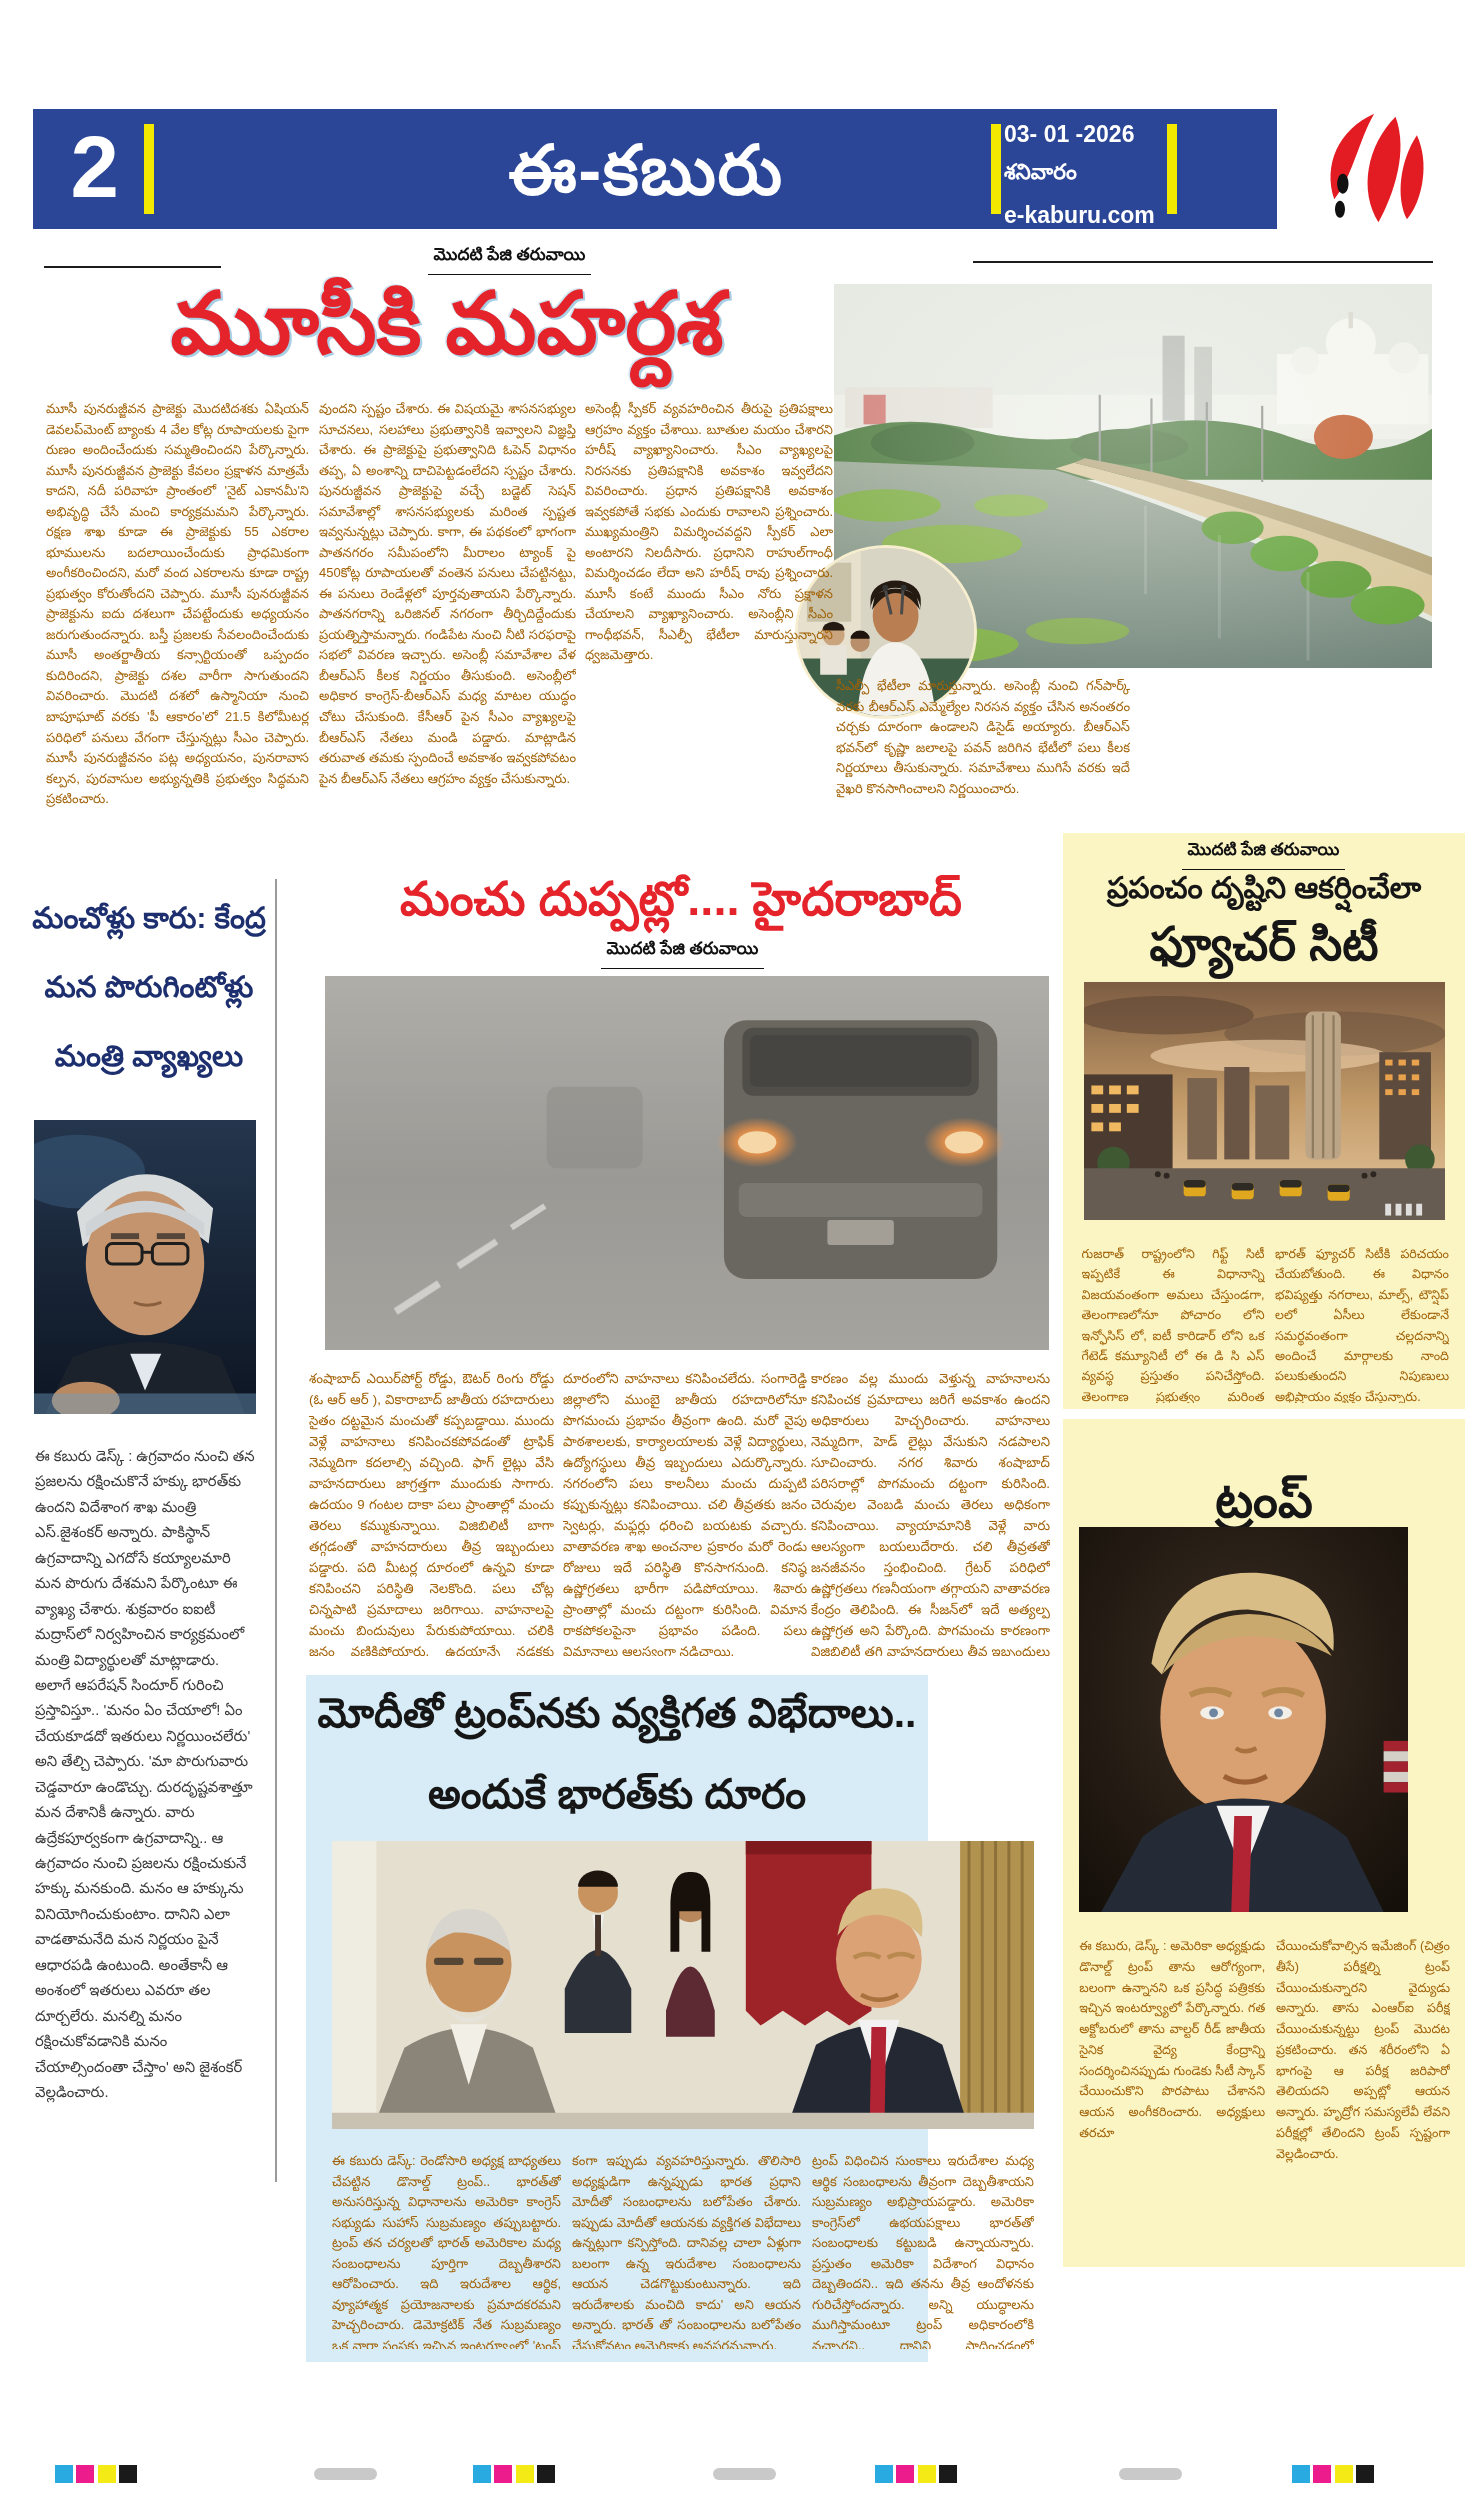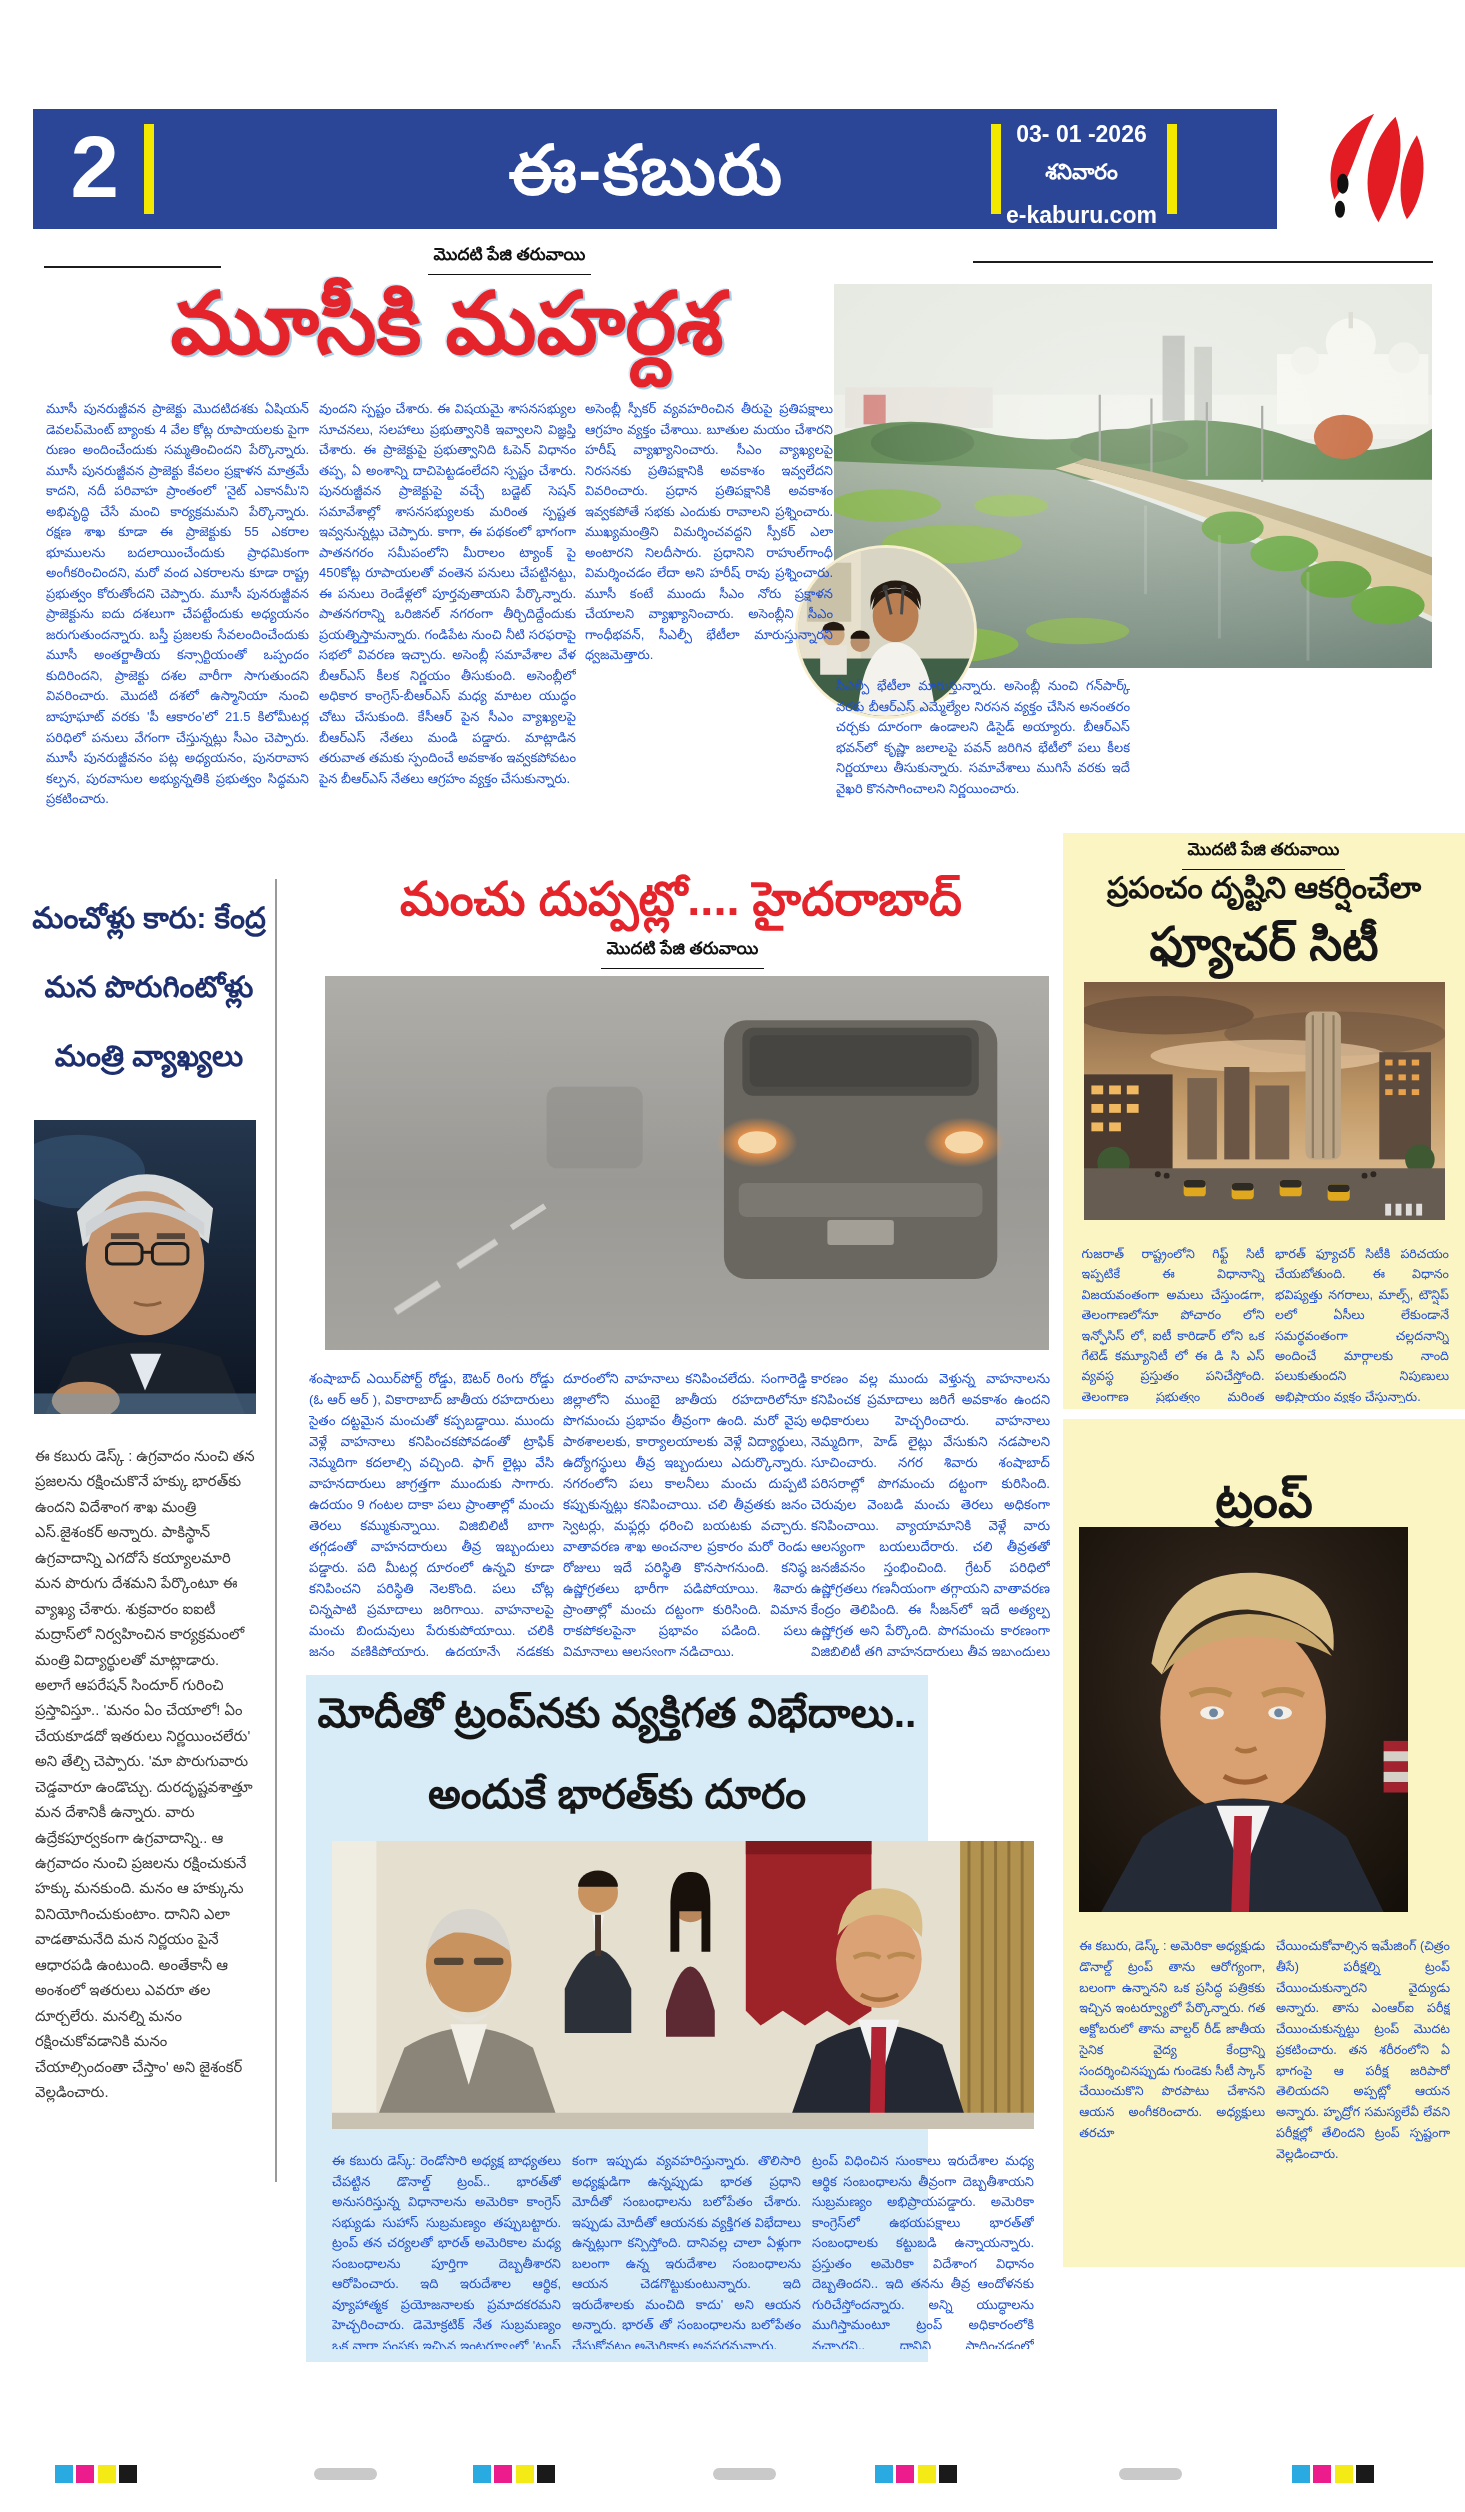--- a/index.html
+++ b/index.html
@@ -4,34 +4,34 @@
 <style>
   html,body{margin:0;padding:0;background:#ffffff;}
   body{font-family:"Liberation Sans", sans-serif;}
   .page{position:relative;width:1466px;height:2512px;background:#ffffff;overflow:hidden;}
   
   .header-bar{position:absolute;left:33px;top:109px;width:1244px;height:120px;background:#2b4697;}
   .logo-box{position:absolute;left:1278px;top:109px;width:188px;height:120px;background:#ffffff;display:flex;align-items:center;justify-content:center;}
   .page-num{position:absolute;left:10.3px;top:-3px;width:103px;height:120px;color:#ffffff;font-size:87px;font-weight:bold;line-height:121px;text-align:center;}
   .ybar{position:absolute;top:14.8px;width:9.6px;height:90px;background:#f3e800;}
   .masthead{position:absolute;left:262px;top:5.9px;width:702px;text-align:center;color:#ffffff;font-size:69px;font-weight:bold;line-height:111px;letter-spacing:1.5px;}
-  .date-block{position:absolute;left:971px;top:11.8px;width:155px;text-align:center;color:#ffffff;font-weight:bold;}
+  .date-block{position:absolute;left:971px;top:11.8px;width:155px;text-align:left;color:#ffffff;font-weight:bold;}
   .date-line1{font-size:23px;}
   .date-line2{font-size:21.4px;margin-top:11.8px;}
   .date-line3{font-size:23px;margin-top:13.3px;}
   
   .rule{position:absolute;height:2.2px;background:#1c1c1c;}
   .continued{position:absolute;text-align:center;font-size:17px;font-weight:bold;color:#111;}
   .continued span{display:inline-block;border-bottom:1.5px solid #111;padding:0 5.9px 5.9px 5.9px;}
   
   .musi-headline{position:absolute;left:63px;top:260px;width:768px;text-align:center;color:#e4232a;font-size:86px;font-weight:800;line-height:126px;text-shadow:2.2px 2.2px 0 #a9cfe5,-1.5px -1.5px 0 #cfe4f2;}
   .fog-headline{position:absolute;left:310px;top:858px;width:742px;text-align:center;color:#e4232a;font-size:47px;font-weight:800;line-height:81px;}
   .nb-headline{position:absolute;left:31px;top:883px;width:236px;text-align:center;color:#1d2f6e;font-weight:bold;font-size:29.5px;line-height:69px;}
   
-  .col{position:absolute;text-align:justify;color:#1d4ed8;font-size:13px;line-height:1.58;overflow:hidden;}
+  .col{position:absolute;text-align:justify;color:#a16207;font-size:13px;line-height:1.58;overflow:hidden;}
   .nb-body{position:absolute;left:35px;top:1444px;width:222px;height:738px;color:#3a3a3a;font-size:14.8px;line-height:1.72;text-align:left;overflow:hidden;}
   .vdivider{position:absolute;width:1.5px;background:#9a9a9a;}
   
   .ybox{position:absolute;background:#fbf5c4;}
   .bbox{position:absolute;background:#d8ecf7;}
   .box-head-sm{position:absolute;width:100%;text-align:center;font-weight:bold;color:#161616;}
   
   .photo{position:absolute;overflow:hidden;}
   .photo svg{display:block;width:100%;height:100%;}
   .cm-oval{position:absolute;left:795px;top:545px;width:176px;height:168px;border-radius:50%;border:3.7px solid #f6eecf;overflow:hidden;background:#d8d4c4;}

